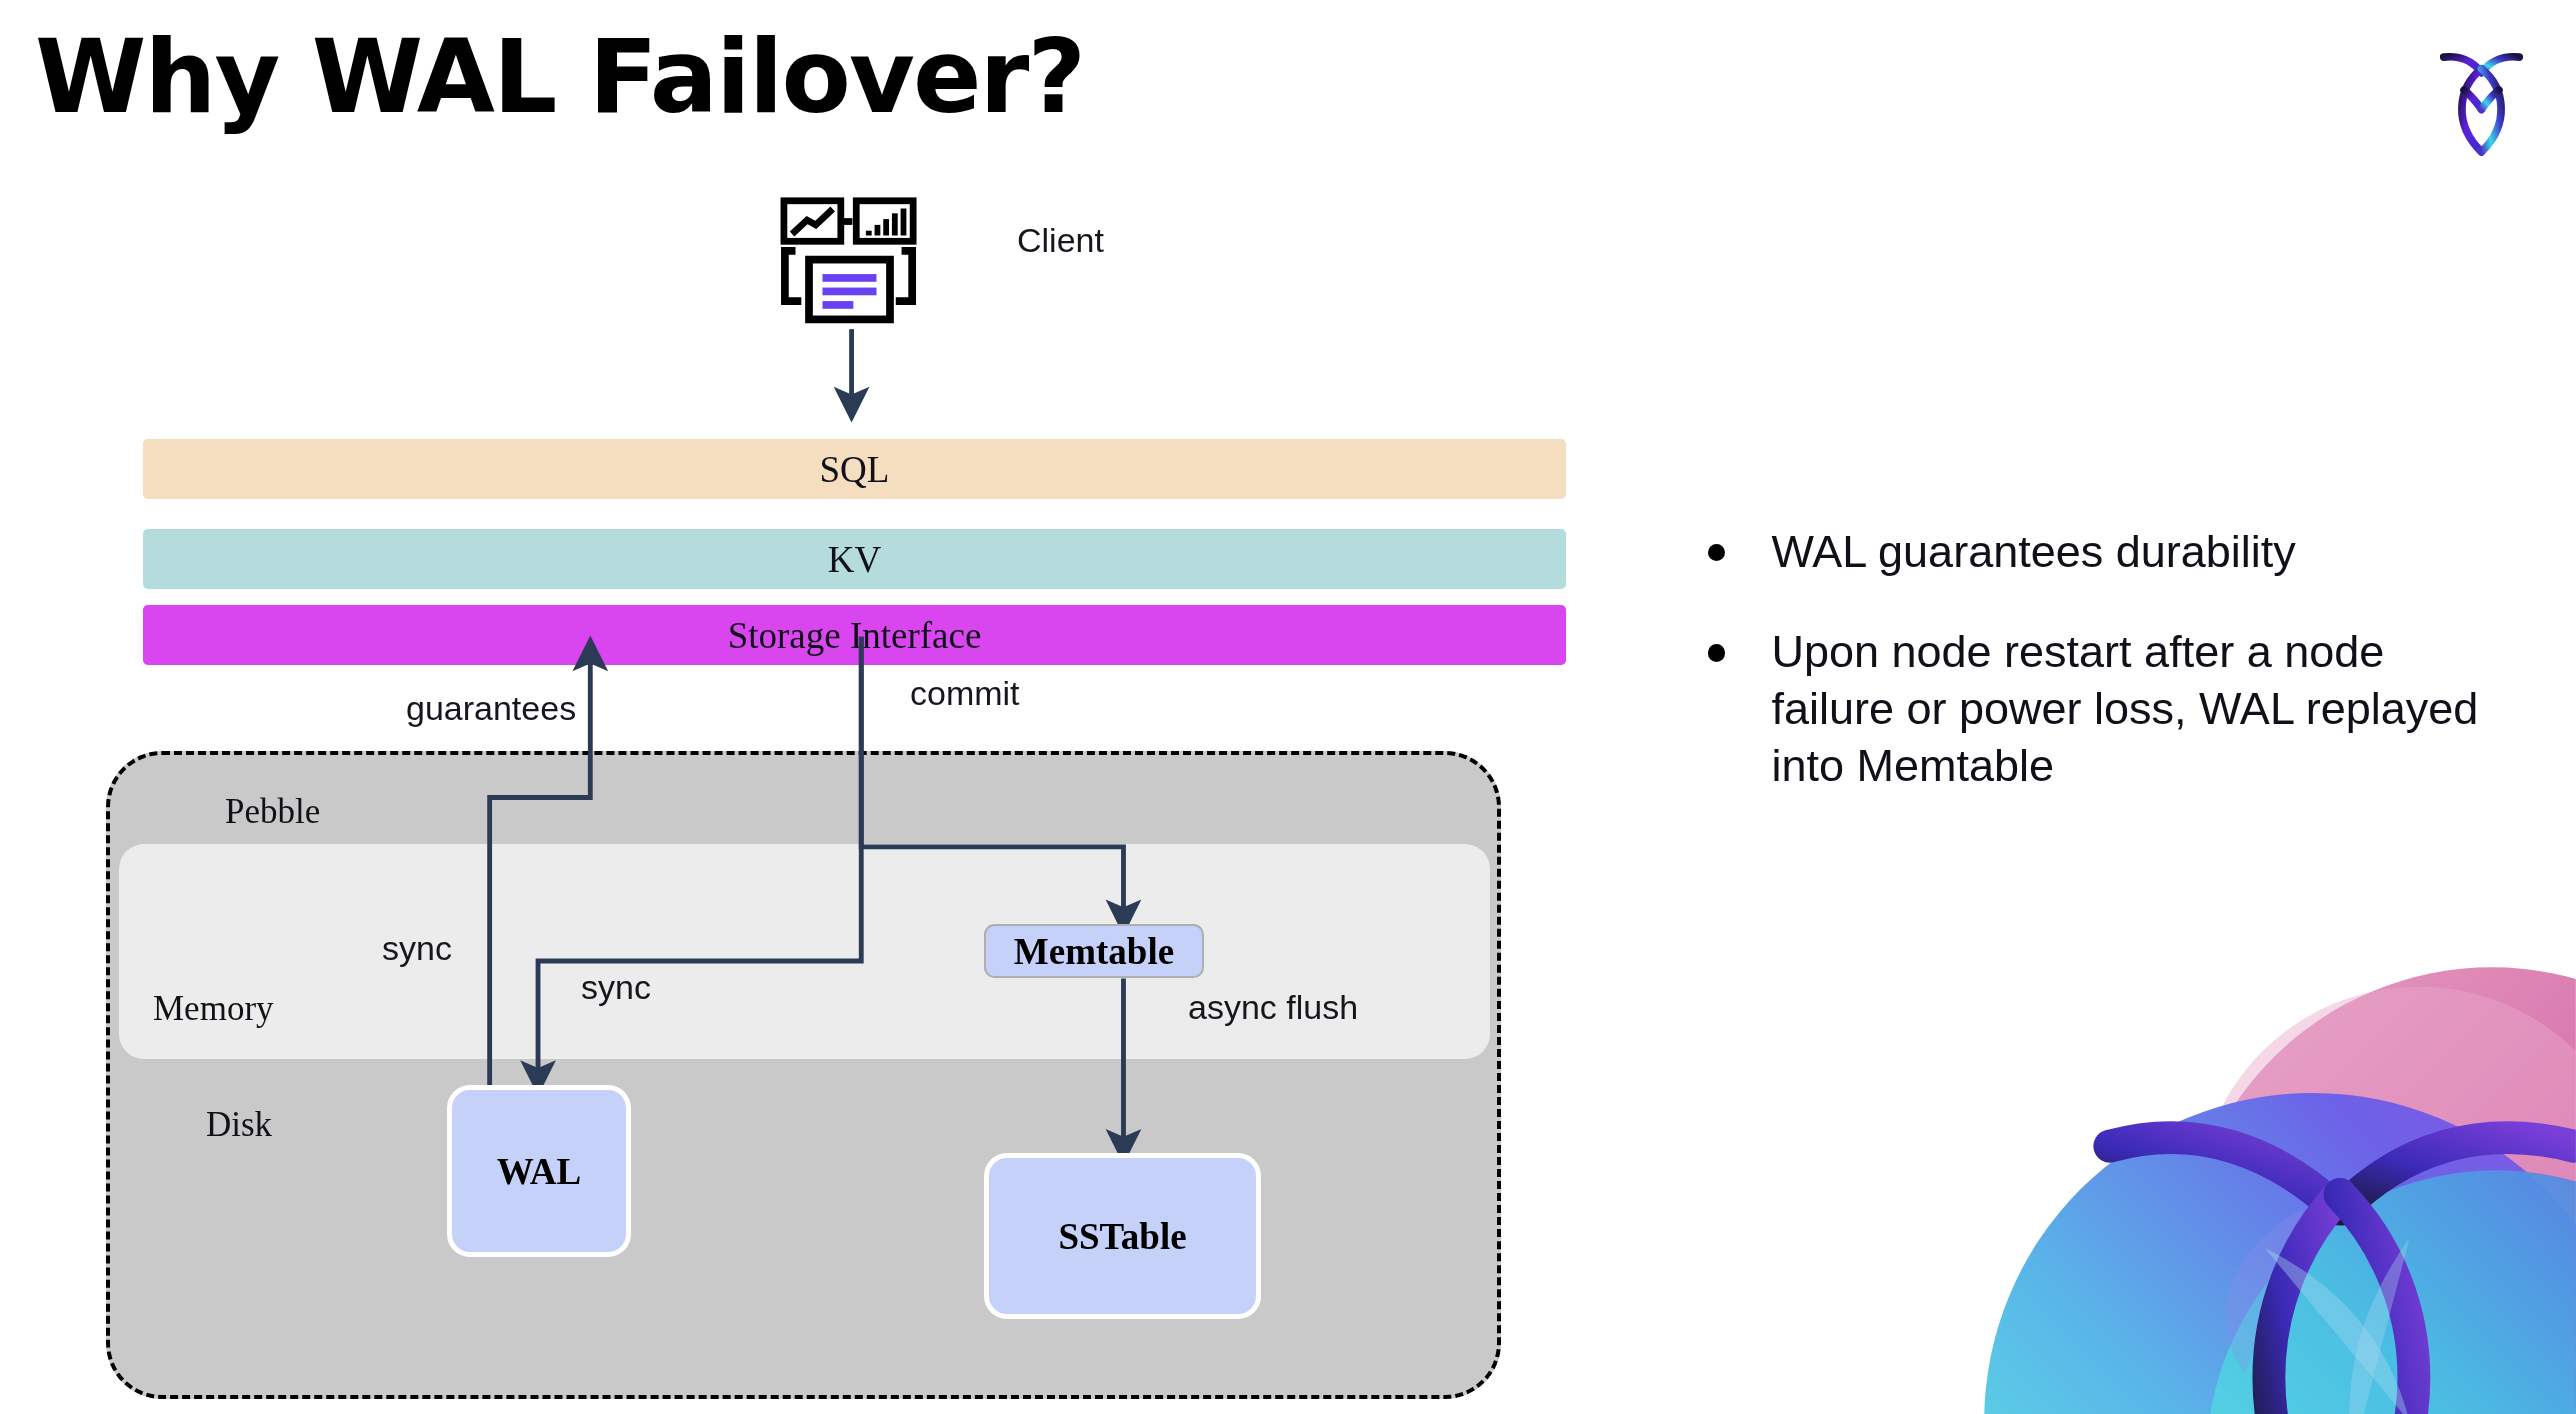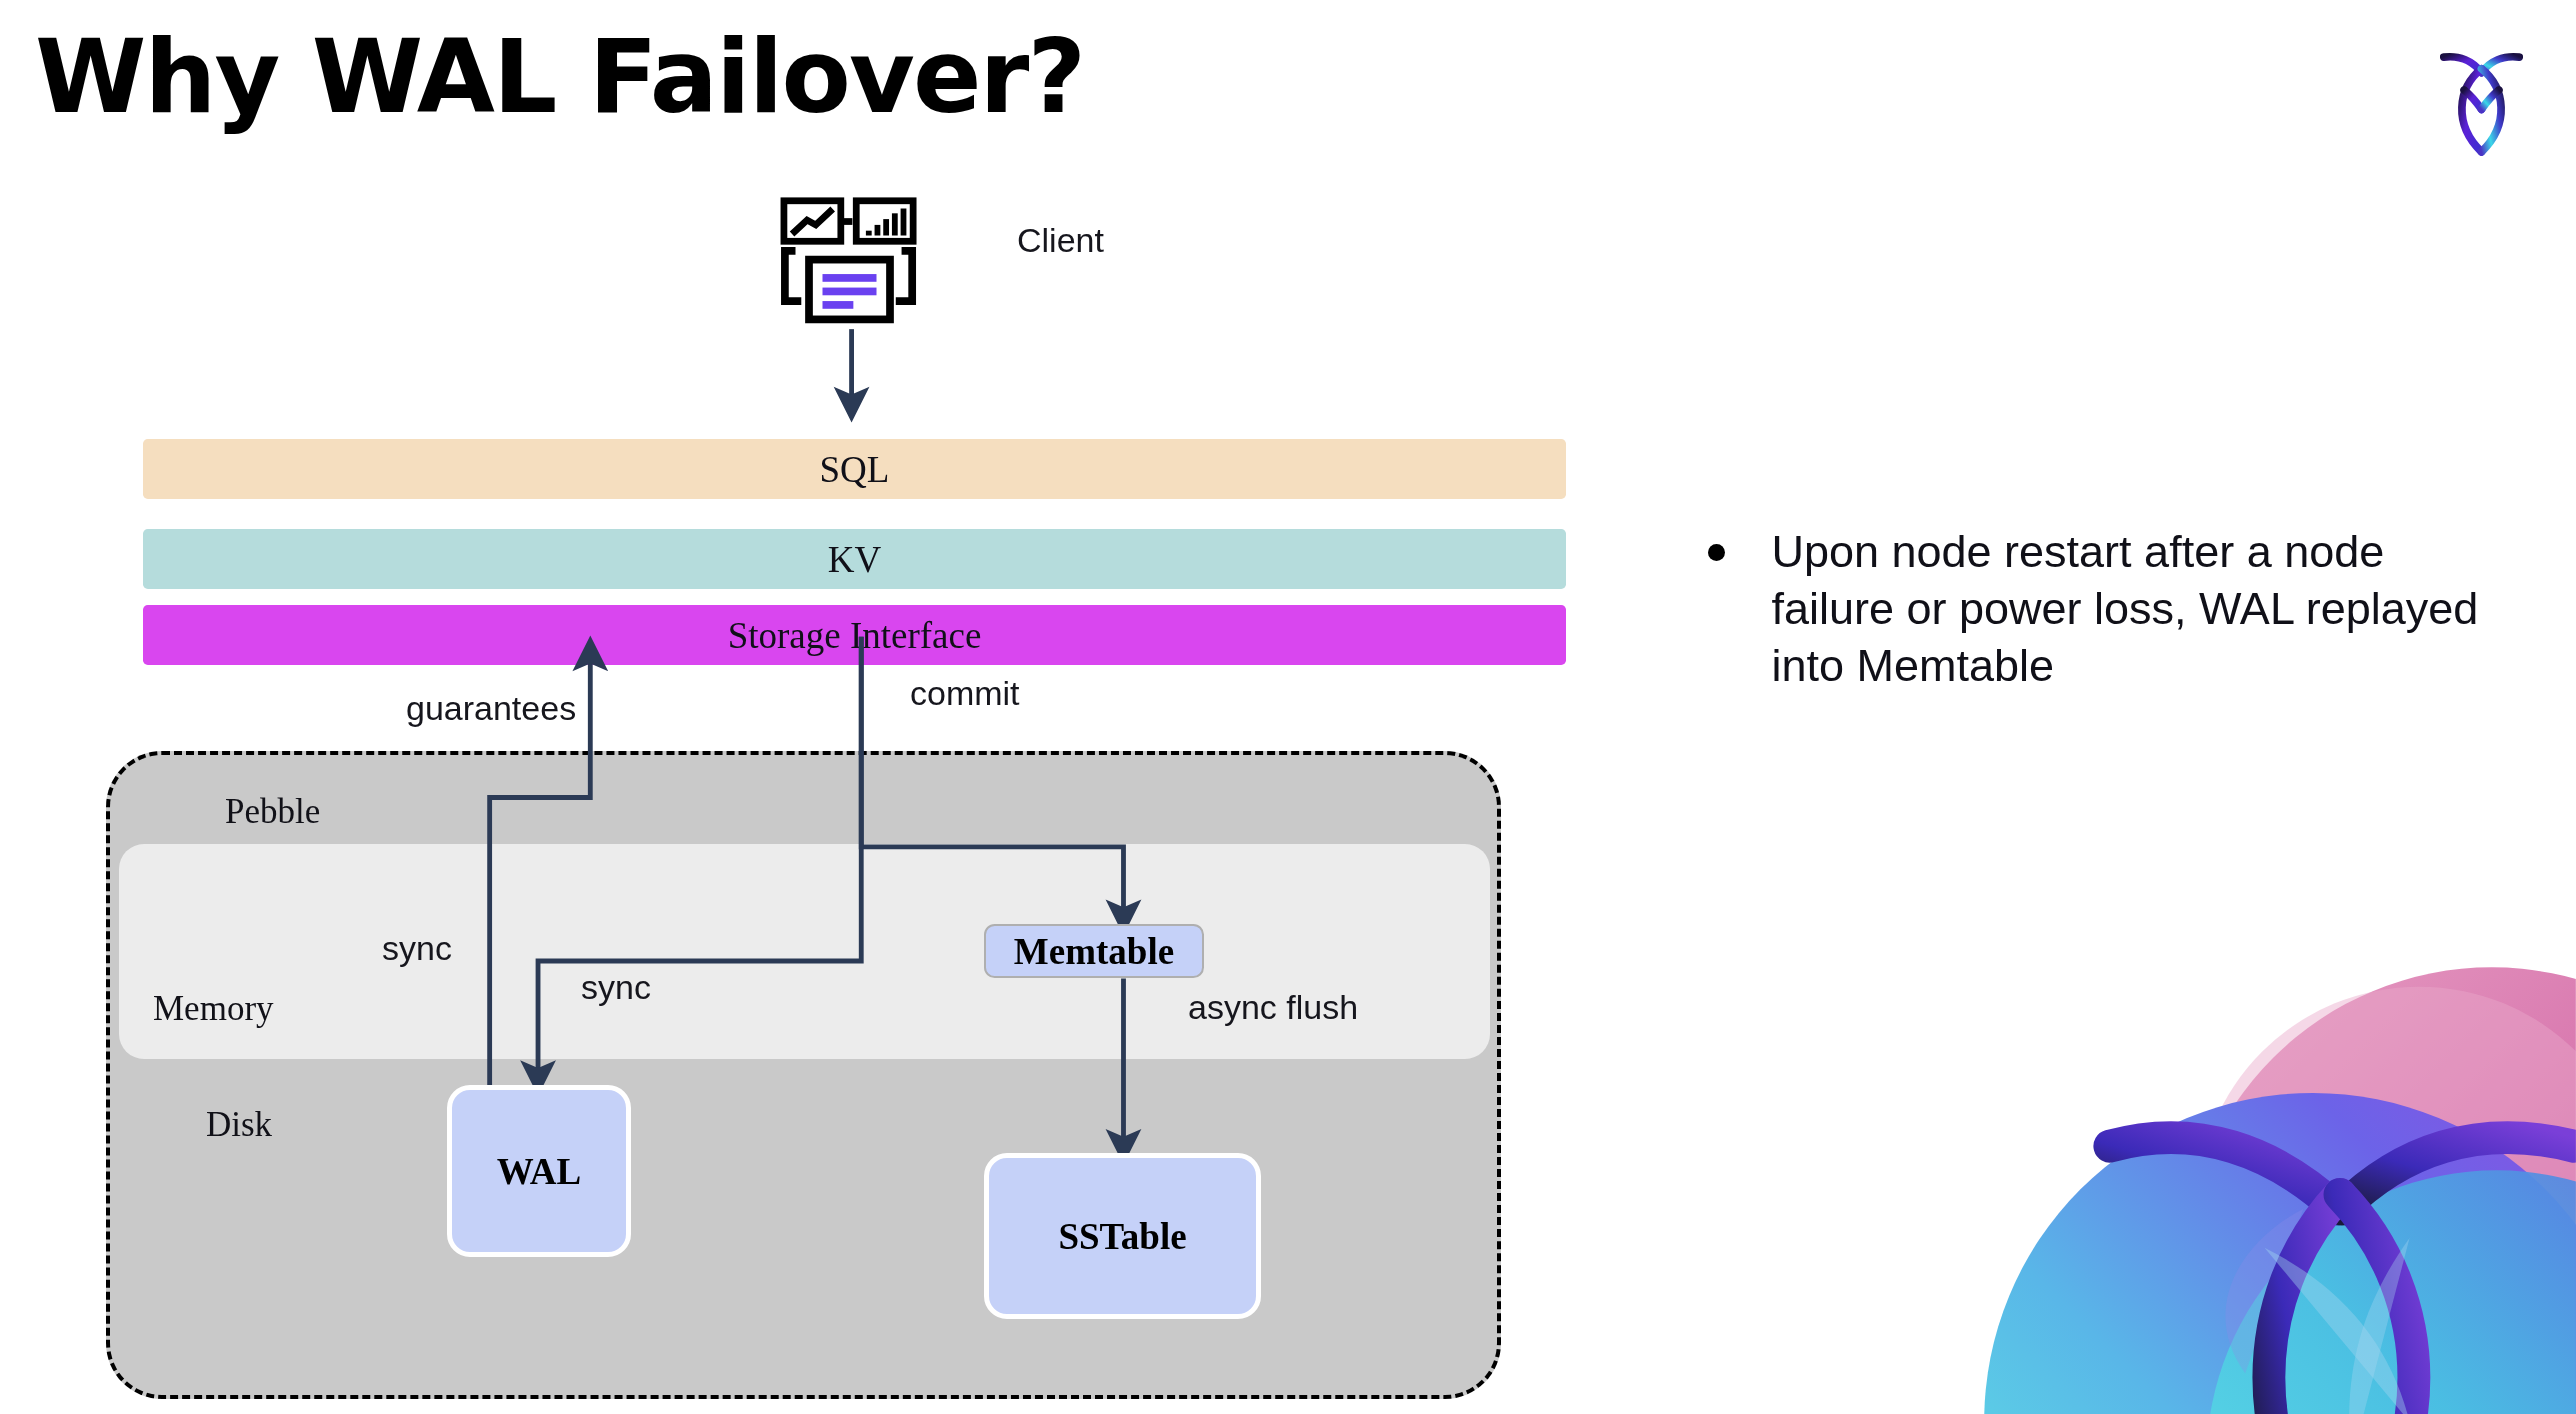--- a/index.html
+++ b/index.html
@@ -244,16 +244,20 @@
 <div class="edge-label" id="edge-sync-right">sync</div>
 <div class="edge-label" id="edge-async-flush">async flush</div>
 
 <div class="node-box" id="node-memtable">Memtable</div>
 <div class="node-box" id="node-wal">WAL</div>
 <div class="node-box" id="node-sstable">SSTable</div>
 
 <div id="bullet-list">
   <div class="bullet-row">
     <span class="bullet-dot"></span>
+    <span class="bullet-text">WAL guarantees durability</span>
+  </div>
+  <div class="bullet-row">
+    <span class="bullet-dot"></span>
     <span class="bullet-text">Upon node restart after a node failure or power loss, WAL replayed into Memtable</span>
   </div>
 </div>
 
 
 </body></html>

